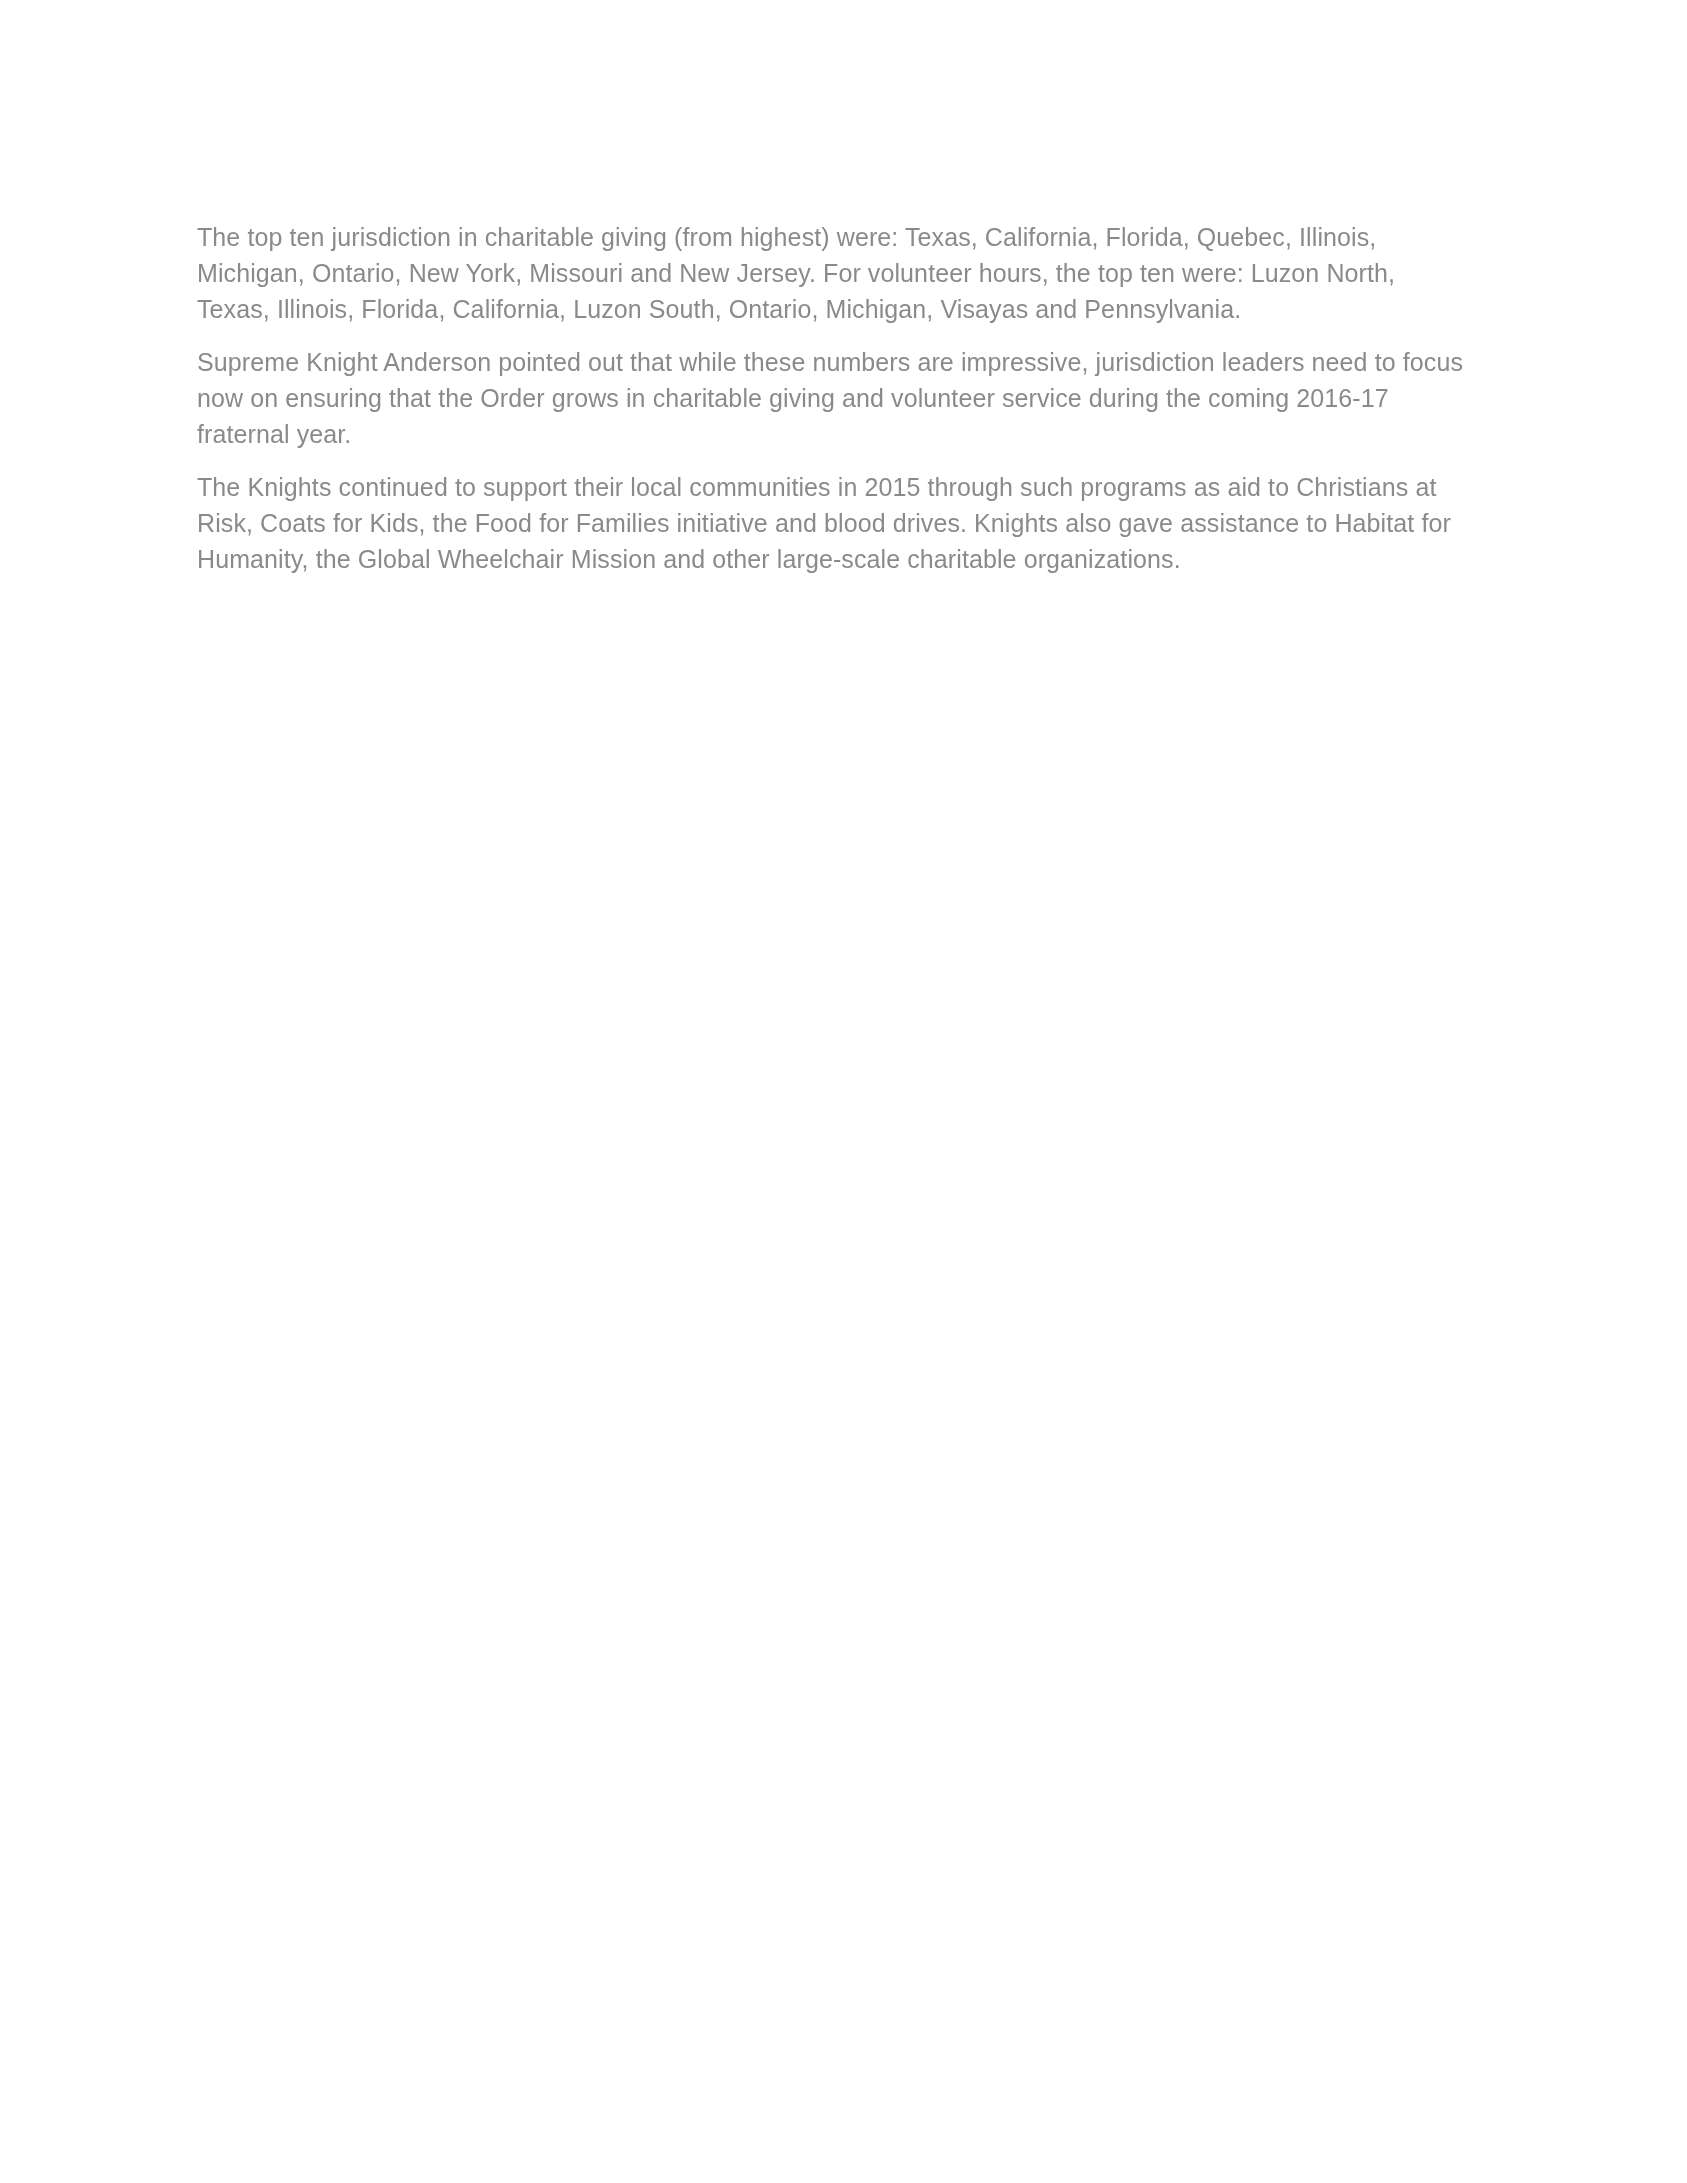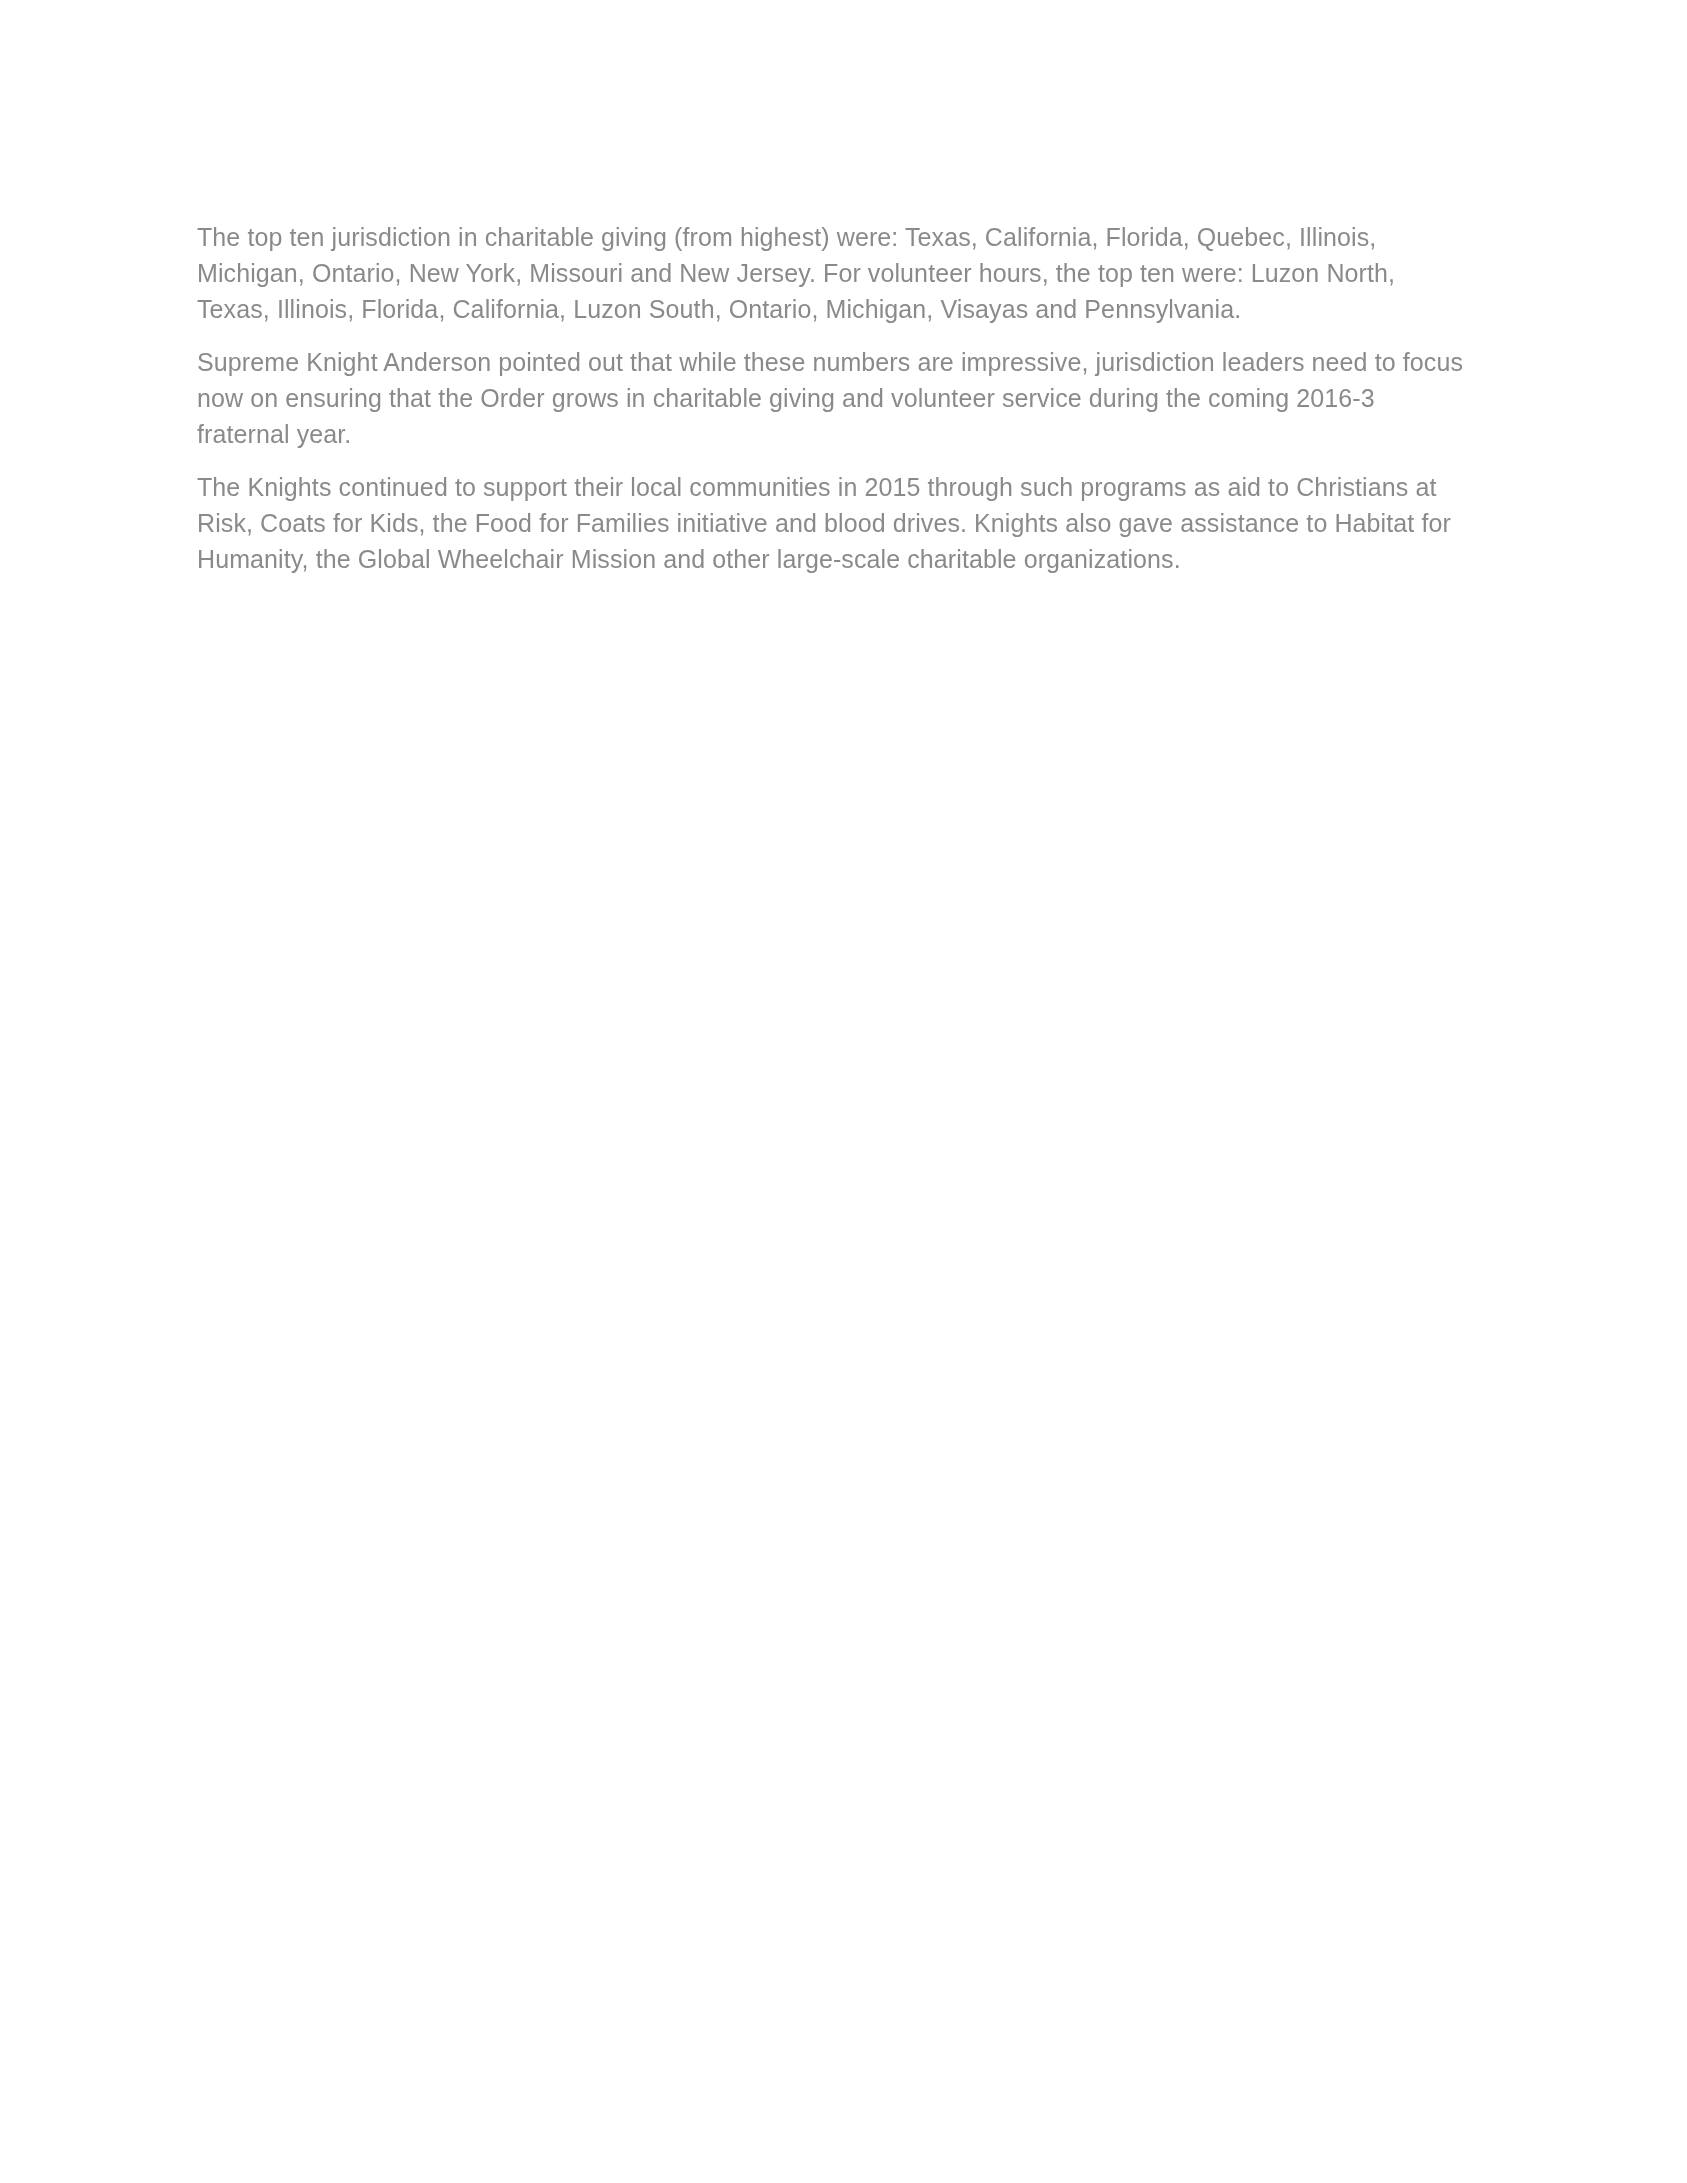--- a/index.html
+++ b/index.html
@@ -39,17 +39,17 @@
   .para:last-child {
     margin-bottom: 0;
   }
 </style>
 </head>
 <body>
 
 <div class="page">
   <div class="content">
     <p class="para">The top ten jurisdiction in charitable giving (from highest) were: Texas, California, Florida, Quebec, Illinois, Michigan, Ontario, New York, Missouri and New Jersey. For volunteer hours, the top ten were: Luzon North, Texas, Illinois, Florida, California, Luzon South, Ontario, Michigan, Visayas and Pennsylvania.</p>
-    <p class="para">Supreme Knight Anderson pointed out that while these numbers are impressive, jurisdiction leaders need to  focus now on ensuring that the Order grows in charitable giving and volunteer service during the coming 2016-3 fraternal year.</p>
+    <p class="para">Supreme Knight Anderson pointed out that while these numbers are impressive, jurisdiction leaders need to  focus now on ensuring that the Order grows in charitable giving and volunteer service during the coming 2016-17 fraternal year.</p>
     <p class="para">The Knights continued to support their local communities in 2015 through such programs as aid to Christians at Risk, Coats for Kids, the Food for Families initiative and blood drives. Knights also gave assistance to Habitat for Humanity, the Global Wheelchair Mission and other large-scale charitable organizations.</p>
   </div>
 </div>
 
 
 </body></html>

